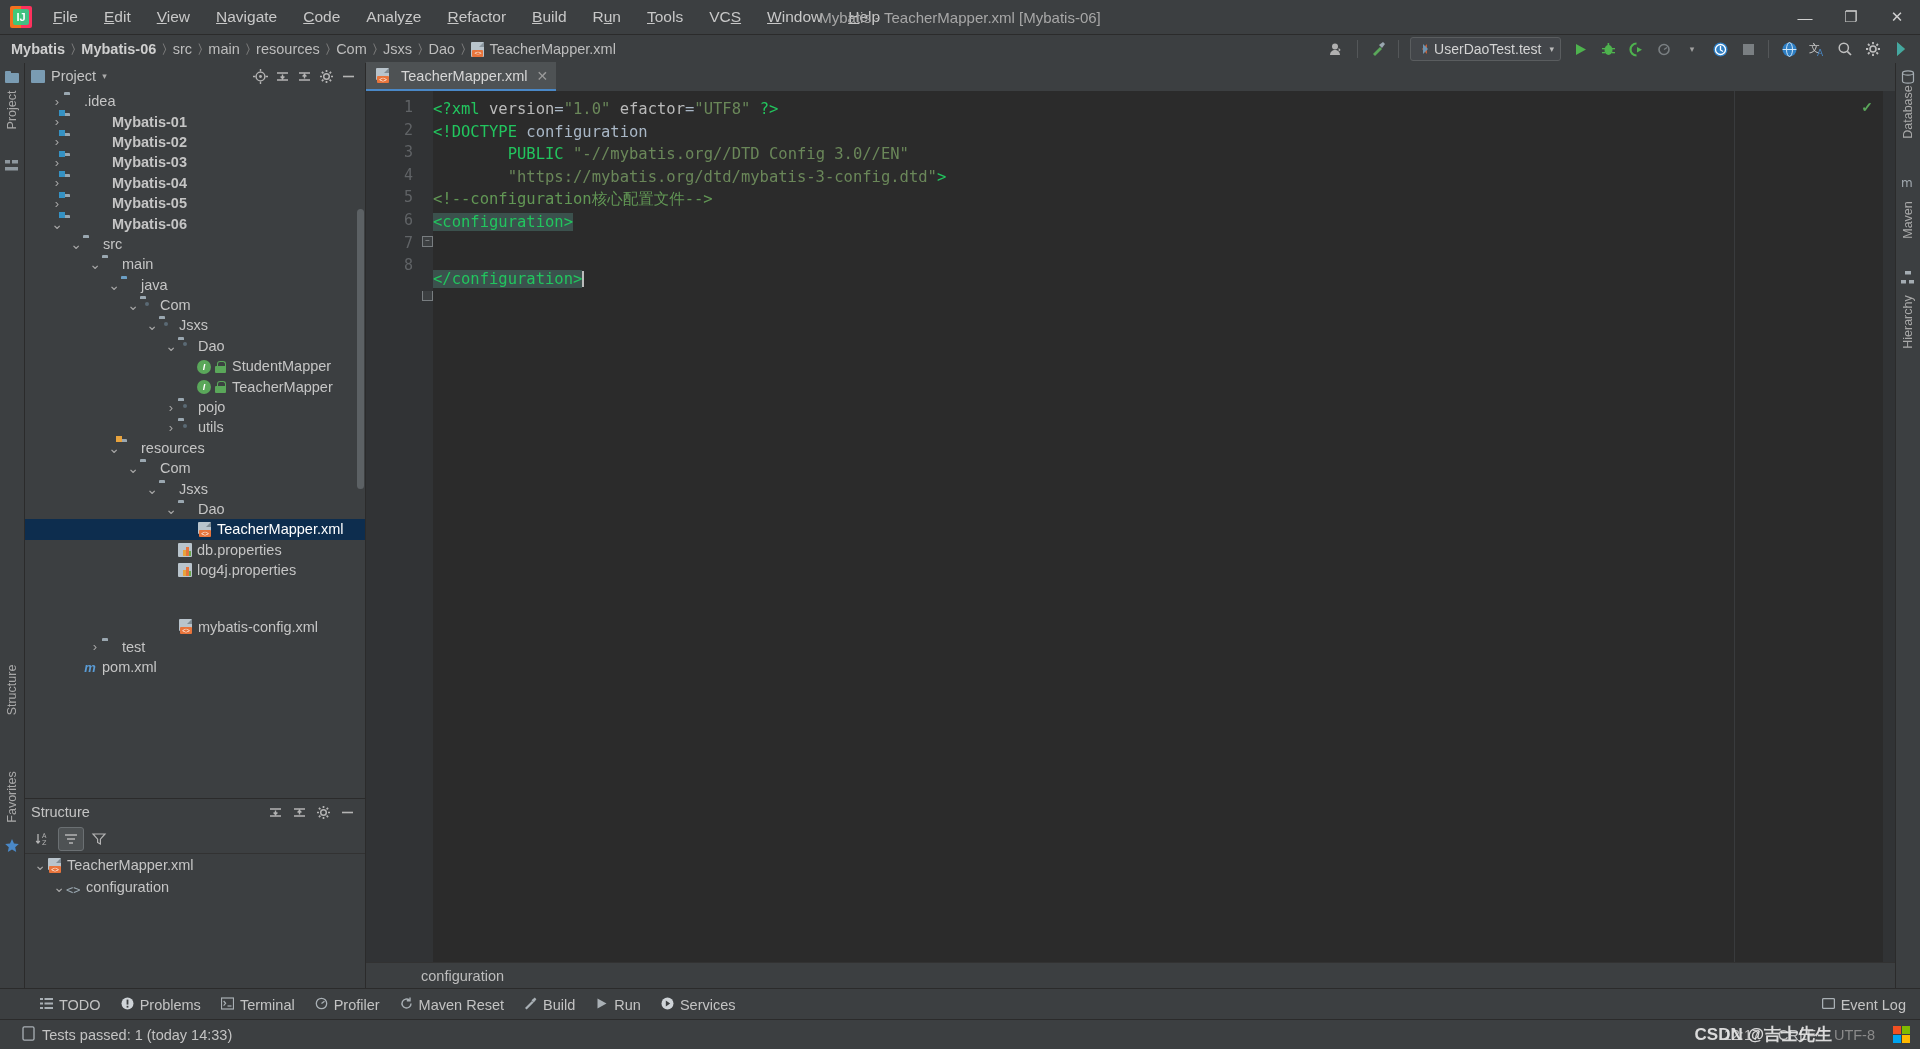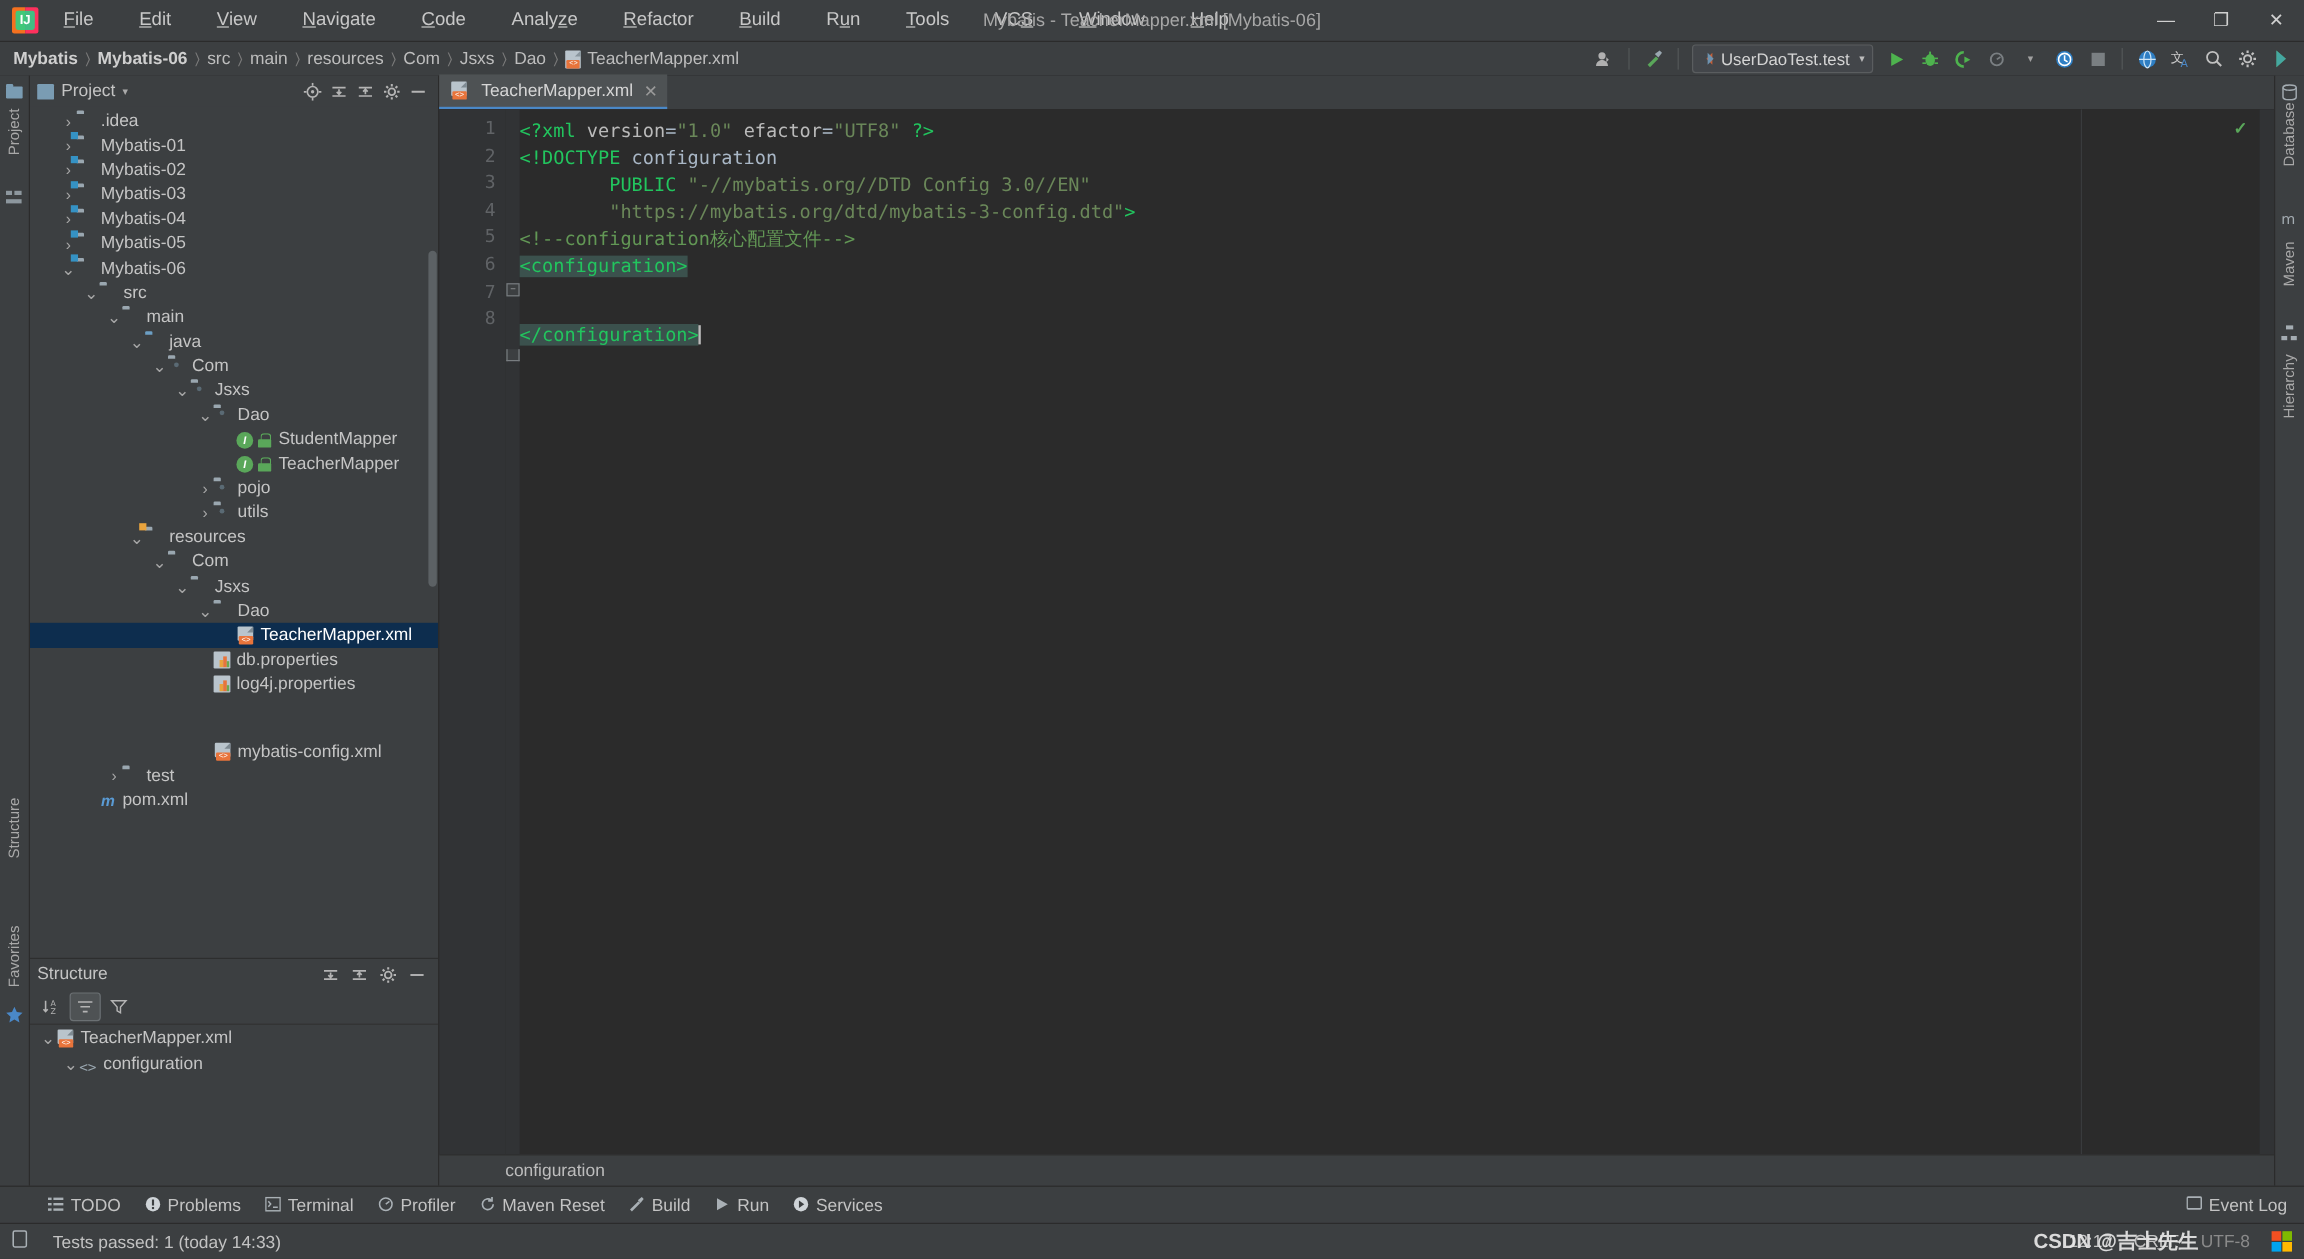--- a/index.html
+++ b/index.html
@@ -17,21 +17,21 @@
   .titlebar{
     height:34px;background:#3c3f41;display:flex;align-items:center;
     border-bottom:1px solid #2b2b2b;position:relative;
   }
   .logo{width:22px;height:22px;margin:0 10px 0 10px;flex:none;position:relative;}
   .logo .l1{position:absolute;left:0;top:0;width:11px;height:22px;background:#f4711f;border-radius:2px 0 0 2px;}
   .logo .l2{position:absolute;left:11px;top:0;width:11px;height:22px;background:#fe315d;border-radius:0 2px 2px 0;}
   .logo .l3{position:absolute;left:3px;top:3px;width:16px;height:16px;background:#21d789;opacity:.85;border-radius:2px;}
   .logo .lt{position:absolute;left:0;top:0;width:22px;height:22px;display:flex;align-items:center;justify-content:center;
             color:#fff;font-size:11px;font-weight:bold;font-family:"Liberation Sans",sans-serif;}
-  .menubar{display:flex;align-items:center;gap:16px;}
+  .menubar{display:flex;align-items:center;gap:4px;}
   .menu-item{padding:4px 11px;font-size:15.5px;color:#c8c8c8;cursor:default;border-radius:2px;}
   .menu-item u{text-decoration:underline;}
   .win-title{
     position:absolute;left:0;right:0;top:0;height:34px;display:flex;align-items:center;justify-content:center;
     font-size:15px;color:#a7a7a7;pointer-events:none;
   }
   .wincontrols{position:absolute;right:0;top:0;height:34px;display:flex;align-items:center;}
   .wc{width:46px;height:34px;display:flex;align-items:center;justify-content:center;color:#d0d0d0;font-size:15px;}
 
   
@@ -104,21 +104,21 @@
   .propico{width:14px;height:14px;flex:none;margin-right:5px;position:relative;}
   .propico .pg{position:absolute;inset:0;background:#b9c4cc;border-radius:1px;}
   .propico .b1{position:absolute;left:5px;bottom:1px;width:2.5px;height:6px;background:#e8a33d;}
   .propico .b2{position:absolute;left:8px;bottom:1px;width:2.5px;height:9px;background:#e8743b;}
   .propico .b3{position:absolute;left:11px;bottom:1px;width:2px;height:5px;background:#6aa84f;}
   .xmlf{width:15px;height:15px;flex:none;margin-right:5px;position:relative;}
   .xmlf .pg{position:absolute;left:1px;top:0;width:13px;height:12px;background:#b9c4cc;border-radius:1px;}
   .xmlf .fold{position:absolute;left:9px;top:0;border-width:0 0 5px 5px;border-style:solid;border-color:transparent transparent #7e8a92 transparent;}
   .xmlf .tag{position:absolute;left:2px;bottom:0;width:12px;height:7px;background:#e8743b;border-radius:1px;color:#fff;font-size:6.5px;line-height:7px;text-align:center;}
   .mico{width:14px;flex:none;margin-right:5px;color:#5a9bd4;font-size:13px;font-style:italic;font-weight:bold;text-align:center;}
-  .tlabel.b{font-weight:normal;}
+  .tlabel.b{font-weight:bold;margin-left:28px;}
   .scrollbar{position:absolute;right:1px;top:120px;width:7px;height:280px;background:#5c6164;border-radius:4px;}
 
   
   .structure{height:190px;flex:none;background:#3c3f41;border-top:1px solid #2b2b2b;display:flex;flex-direction:column;}
   .st-head{height:26px;display:flex;align-items:center;padding:0 6px;font-size:14.5px;color:#c4c4c4;}
   .st-toolbar{height:28px;display:flex;align-items:center;gap:3px;padding:0 6px;border-bottom:1px solid #323232;}
   .stbtn{width:24px;height:22px;display:flex;align-items:center;justify-content:center;border-radius:3px;color:#b4b4b4;font-size:12px;}
   .stbtn.active{background:#4e5254;border:1px solid #6b7073;}
 
   
@@ -149,21 +149,21 @@
   .editor-rightline{position:absolute;right:160px;top:0;bottom:0;width:1px;background:#393b3d;}
   .breadcrumbbar{height:26px;background:#3c3f41;display:flex;align-items:center;padding-left:55px;font-size:14.5px;color:#bdbdbd;flex:none;border-top:1px solid #323232;}
 
   
   .bottombar{position:absolute;left:0;right:0;bottom:29px;height:31px;background:#3c3f41;border-top:1px solid #2b2b2b;display:flex;align-items:center;}
   .bbtn{display:flex;align-items:center;gap:6px;padding:3px 10px;font-size:14.5px;color:#c3c3c3;border-radius:3px;cursor:default;}
   .bbtn .gl{font-size:13px;}
   .eventlog{position:absolute;right:14px;display:flex;align-items:center;gap:6px;font-size:14.5px;color:#c3c3c3;}
 
   .statusbar{position:absolute;left:0;right:0;bottom:0;height:29px;background:#3c3f41;border-top:1px solid #2b2b2b;display:flex;align-items:center;}
-  .status-left{display:flex;align-items:flex-end;gap:21px;padding-left:10px;font-size:14.5px;color:#c3c3c3;}
+  .status-left{display:flex;align-items:center;gap:7px;padding-left:10px;font-size:14.5px;color:#c3c3c3;margin-left:12px;}
   .status-right{position:absolute;right:10px;display:flex;align-items:center;gap:18px;font-size:14.5px;color:#c3c3c3;}
   .status-right .dim{color:#8a8a8a;}
   .winlogo{width:17px;height:17px;position:relative;display:inline-block;}
   .winlogo i{position:absolute;width:7.5px;height:7.5px;}
   .winlogo .q1{left:0;top:0;background:#f25022;}
   .winlogo .q2{left:9px;top:0;background:#7fba00;}
   .winlogo .q3{left:0;top:9px;background:#00a4ef;}
   .winlogo .q4{left:9px;top:9px;background:#ffb900;}
   .watermark{position:absolute;right:88px;bottom:3px;font-size:17px;color:#e8e8e8;font-weight:bold;opacity:.92;white-space:nowrap;}
 </style>

